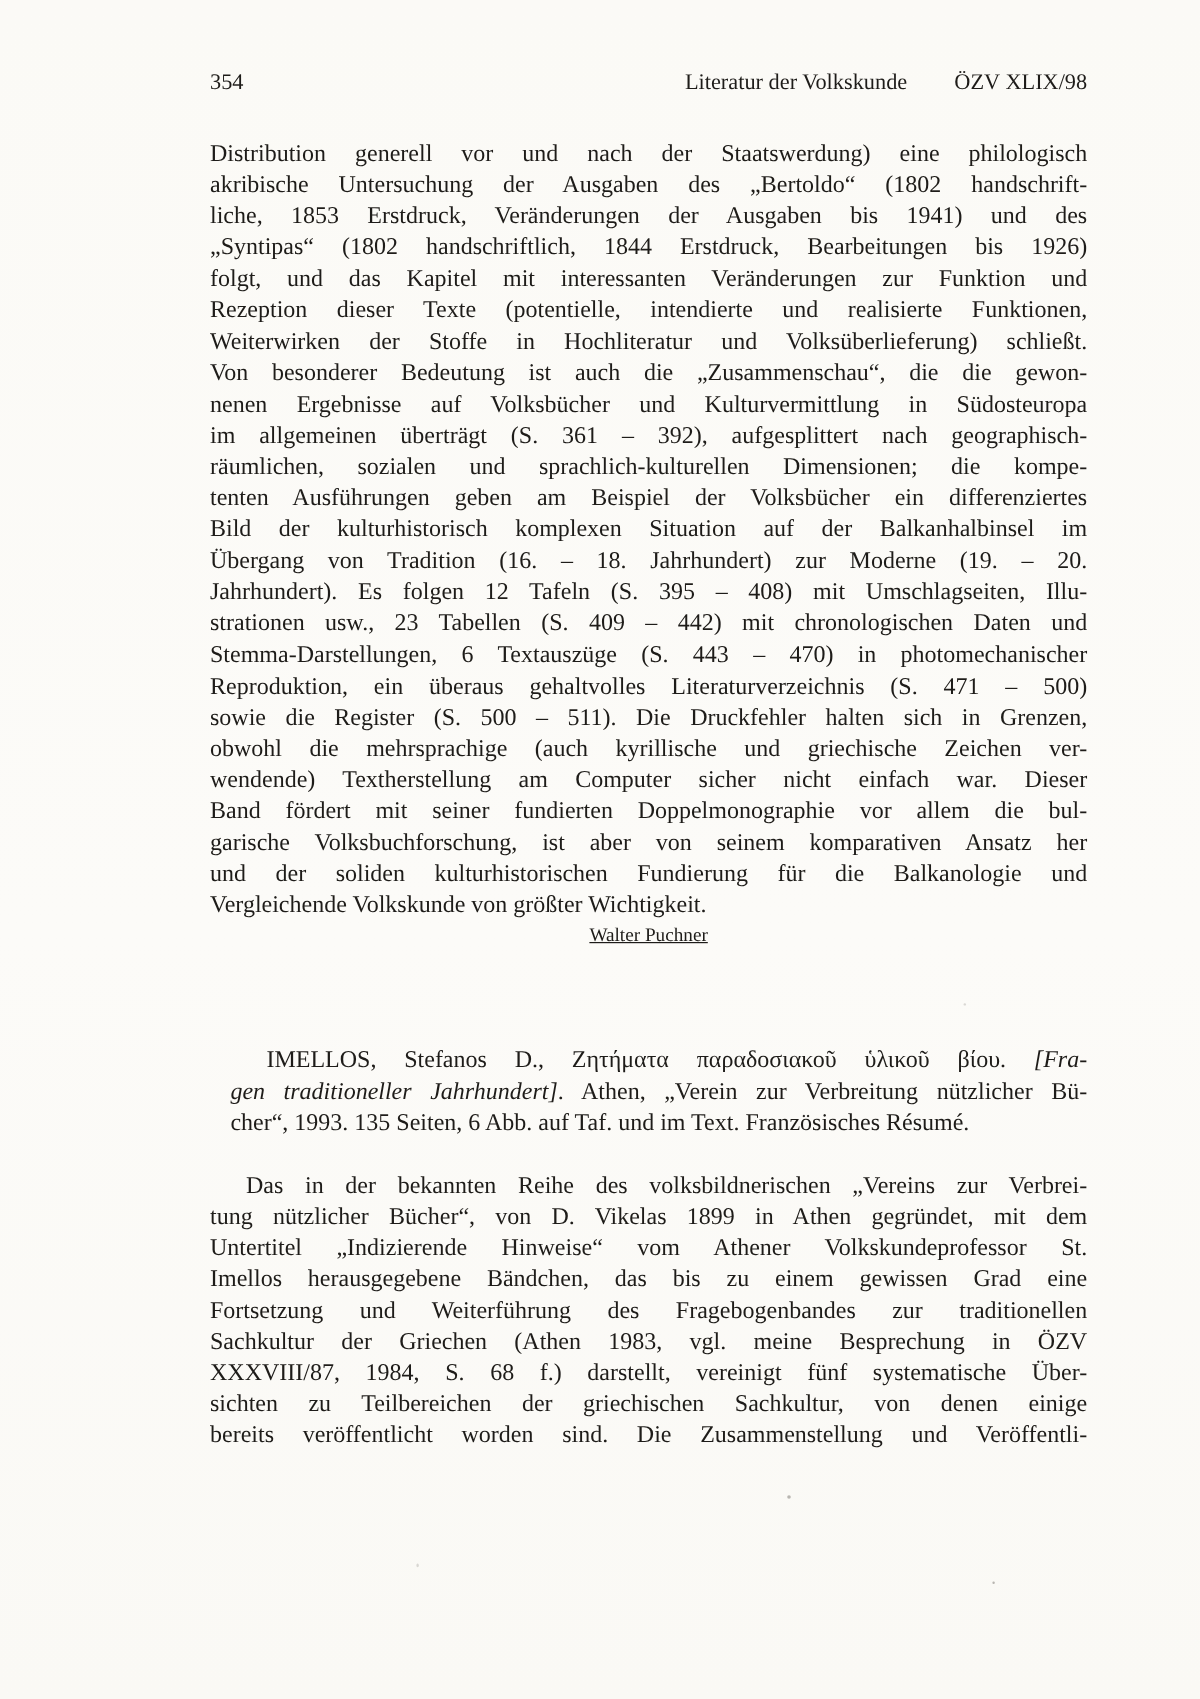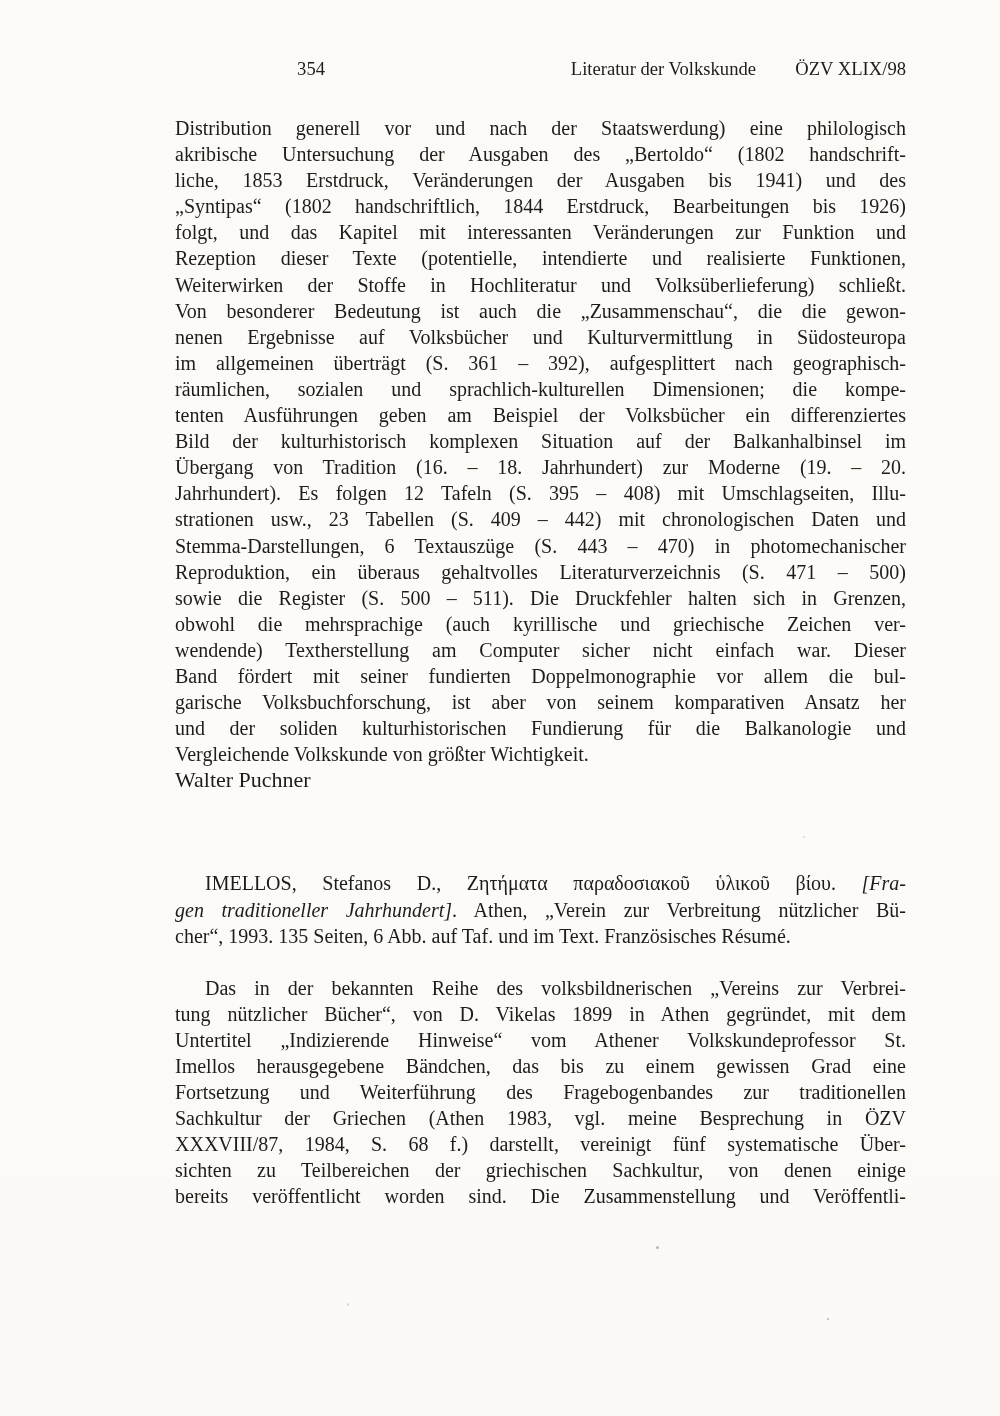--- a/index.html
+++ b/index.html
@@ -18,45 +18,46 @@
     top: 57px;
     width: 731px;
   }
   .page-header {
     display: flex;
     align-items: baseline;
     font-size: 18.6px;
     line-height: 24px;
     margin-bottom: 34px;
   }
-  .page-header .hl { width: 150px; text-align: right; }
+  .page-header .hl { width: 150px; text-align: left; }
   .page-header .hc { flex: 1; text-align: right; }
   .page-header .hr { width: 150px; text-align: right; }
 
   .para .line,
   .review-heading .line {
     font-size: 20px;
     line-height: 26.1px;
     text-align: justify;
     text-align-last: justify;
     -moz-text-align-last: justify;
   }
   .para .line.last,
   .review-heading .line.last {
     text-align-last: left;
     -moz-text-align-last: left;
   }
   .line.indent { padding-left: 30px; }
 
   .signature {
-    font-size: 22px;
+    font-size: 16px;
     line-height: 26.1px;
-    text-align: left;
+    text-align: center;
+    text-decoration: underline;
   }
-  .review-heading { margin-top: 77px; }
+  .review-heading { margin-top: 77px; margin-left: 17px; }
   .para.second { margin-top: 26px; }
   .italic { font-style: italic; }
 
   .speck { position: absolute; background: rgba(60, 55, 50, 0.35); border-radius: 50%; }
   .s1 { width: 3px; height: 3px; left: 656px; top: 1246px; }
   .s2 { width: 2px; height: 2px; left: 827px; top: 1318px; }
   .s3 { width: 2px; height: 3px; left: 347px; top: 1303px; opacity: .5; }
   .s4 { width: 2px; height: 2px; left: 803px; top: 836px; opacity: .5; }
 </style>
 </head>

